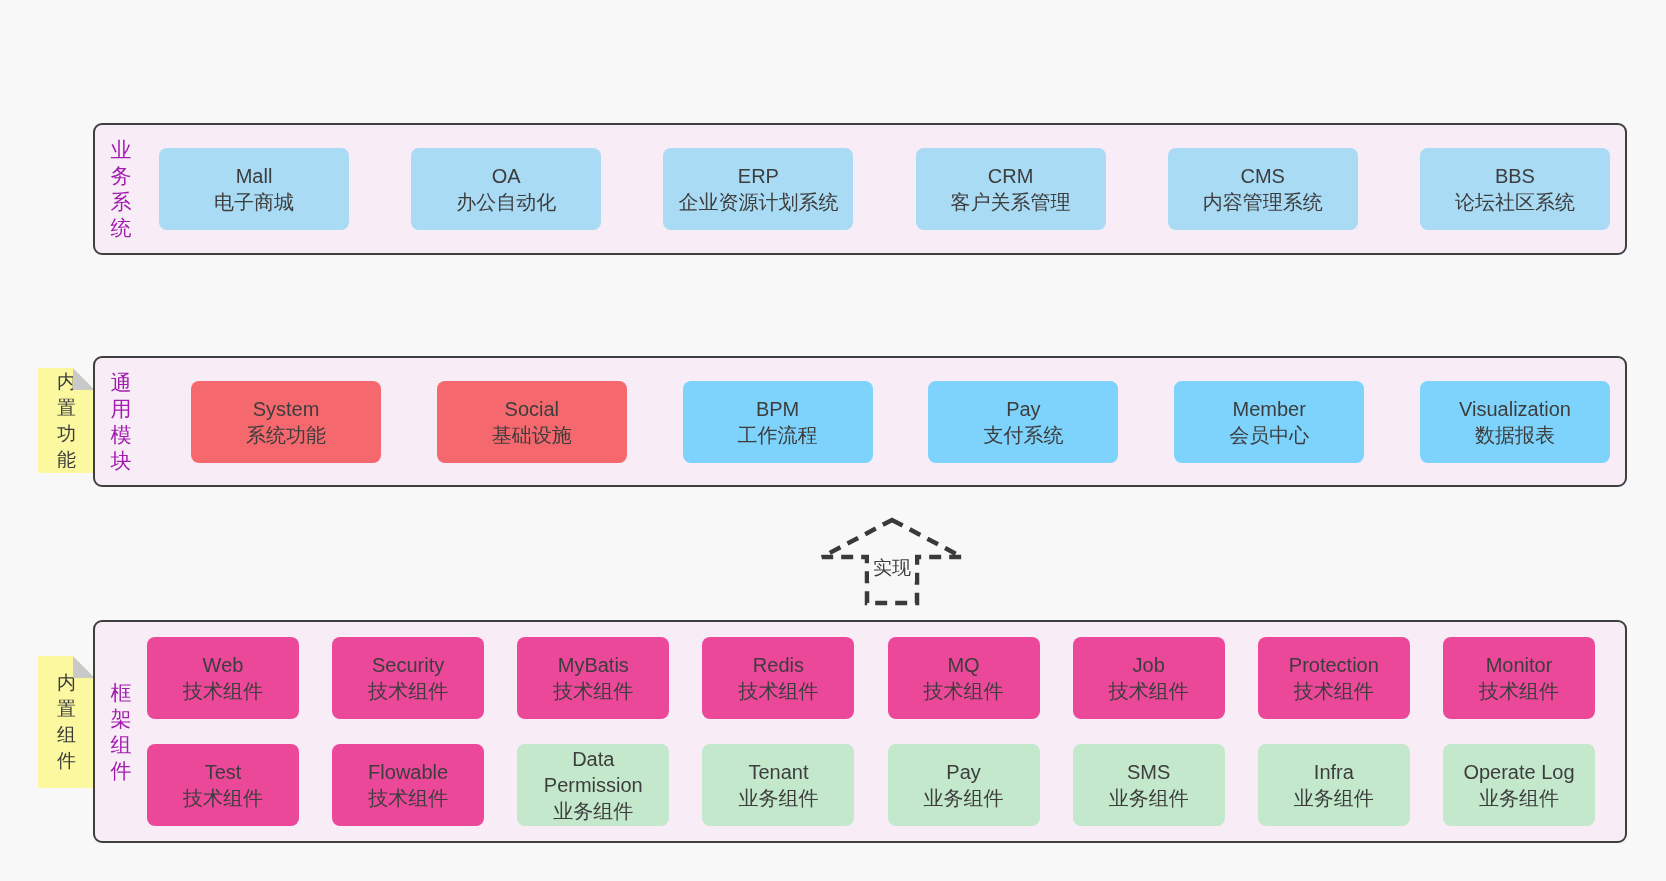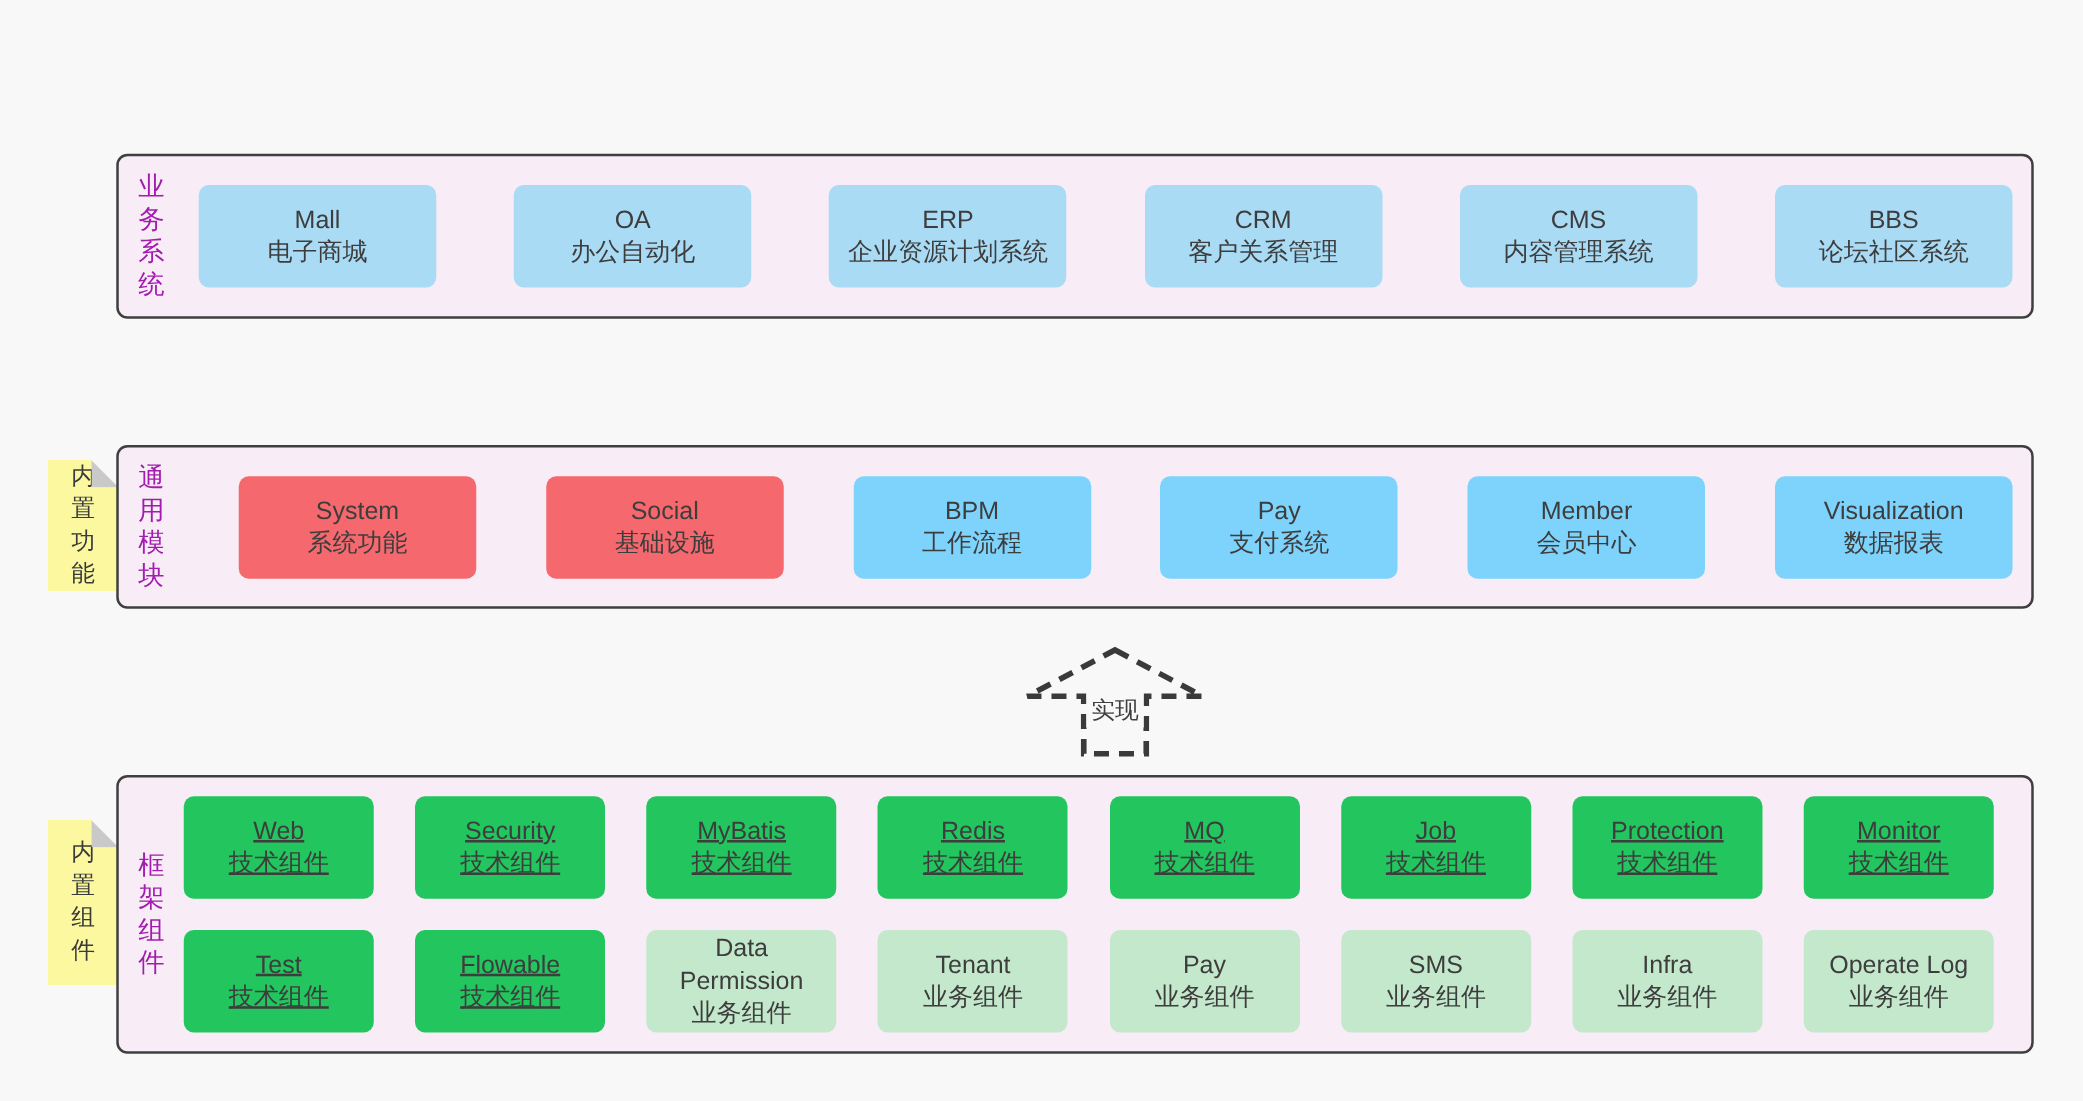--- a/index.html
+++ b/index.html
@@ -57,21 +57,21 @@
     display:flex;flex-direction:column;justify-content:center;
     text-align:center;
     padding:0 12px;box-sizing:border-box;
   }
   .row6 .box{width:190px;margin-left:12px;}
   .row8 .box{width:152px;}
   .box div{font-size:20px;line-height:26px;}
   .blue{background:#A9DBF5;}
   .red{background:#F5696E;}
   .pink{background:#7dd3fc;}
-  .green{background:#22c55e;text-decoration:underline;}
+  .green{background:#ec4899;}
   .lightgreen{background:#C3E8CB;}
 
   
   .note{
     position:absolute;left:38px;width:57px;
     background:#FBF8A0;
     z-index:1;
     display:flex;align-items:center;justify-content:center;
     clip-path:polygon(0 0,calc(100% - 22px) 0,100% 22px,100% 100%,0 100%);
   }

